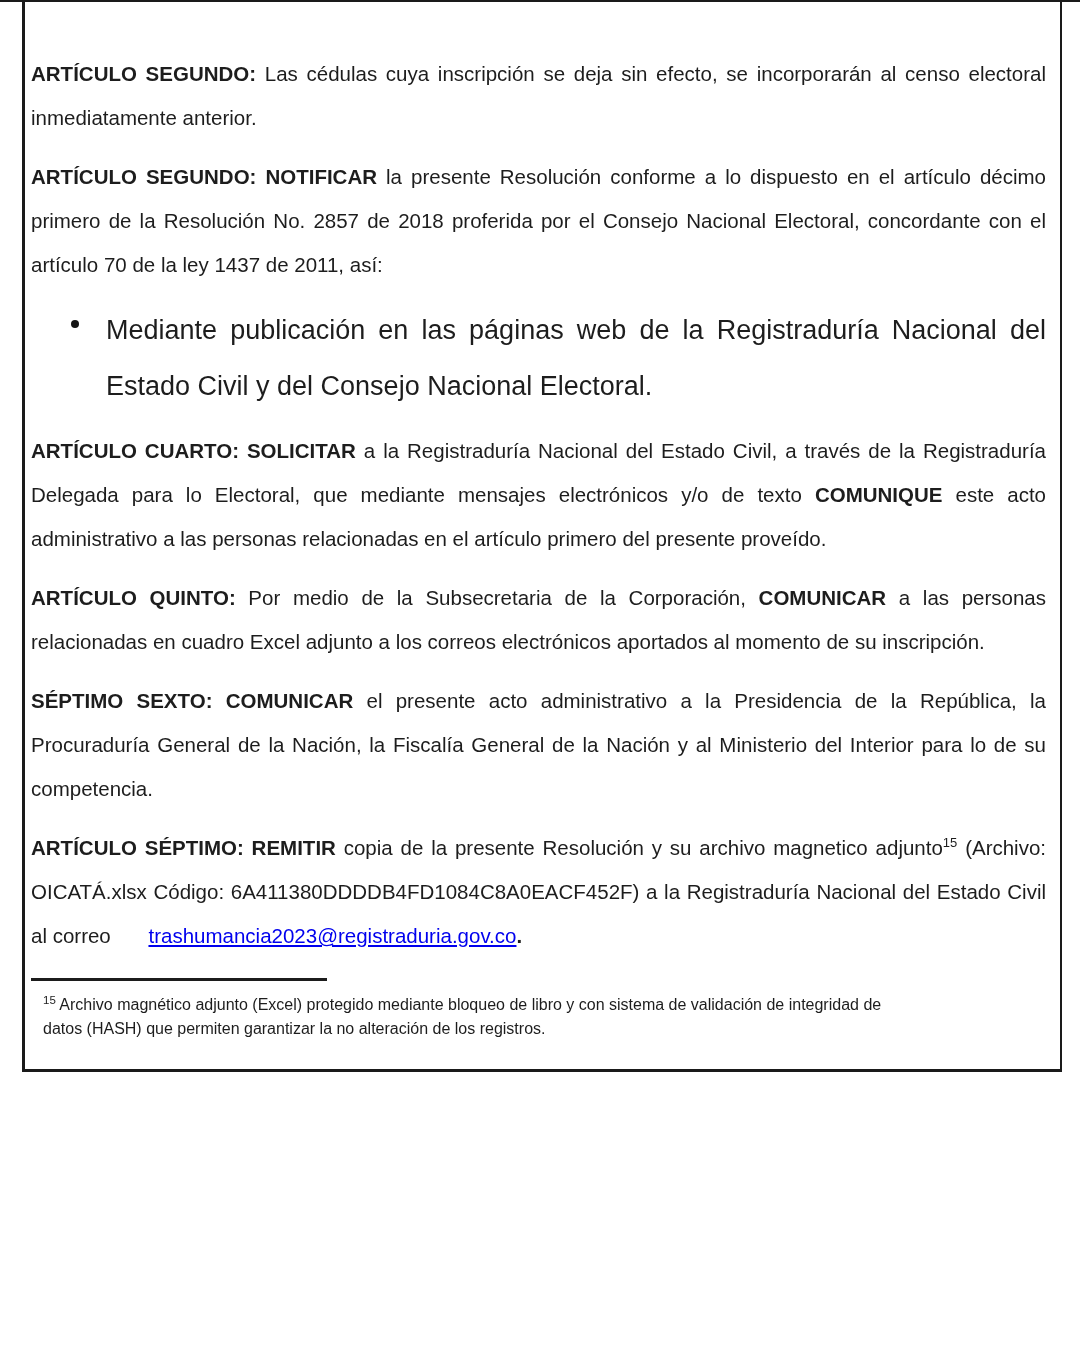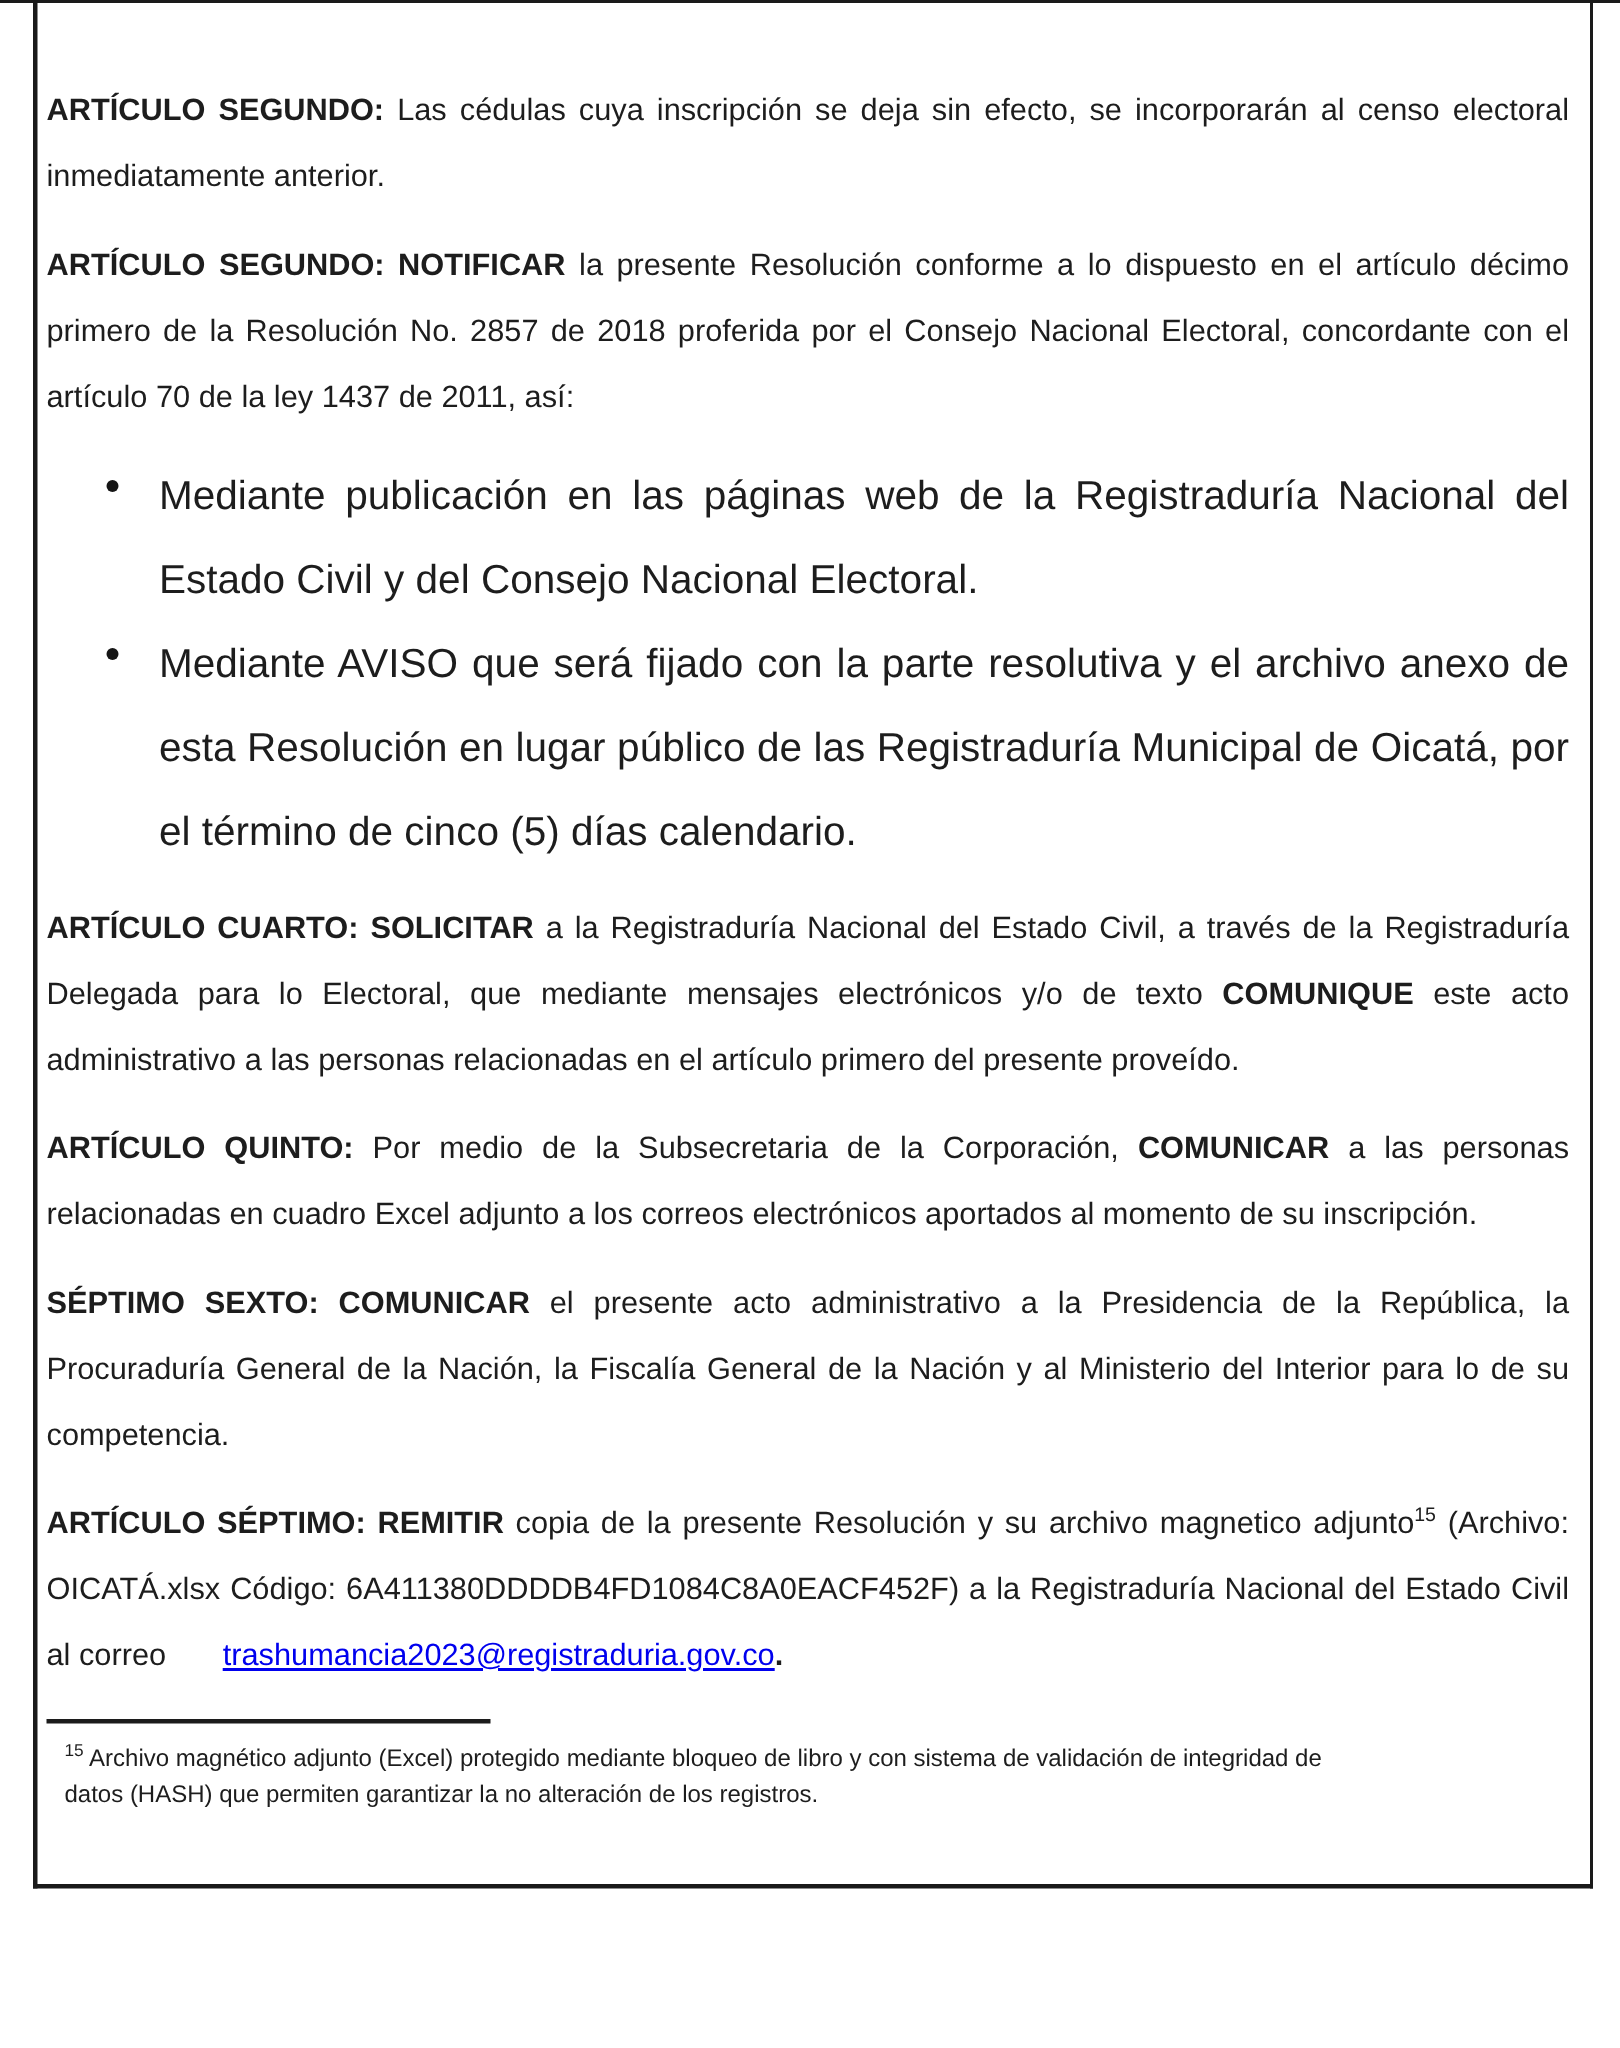--- a/index.html
+++ b/index.html
@@ -10,21 +10,21 @@
     color: #1d1d1d;
     position: relative;
     overflow: hidden;
   }
   .top-edge-line {
     position: absolute; top: 0; left: 0;
     width: 1080px; height: 2px; background: #1a1a1a;
   }
   .page-frame {
     position: absolute; top: 0; left: 22px;
-    width: 1040px; height: 1259px;
+    width: 1040px; height: 1072px;
     box-sizing: border-box;
     border-left: 3px solid #1a1a1a;
     border-right: 2px solid #1a1a1a;
     border-bottom: 3px solid #1a1a1a;
     padding: 52px 14px 0 6px;
   }
   .para {
     margin: 0 0 15px 0;
     font-size: 20.5px;
     line-height: 44px;
@@ -68,21 +68,20 @@
 <body>
 
 <div class="top-edge-line"></div>
 
 <div class="page-frame">
   <div id="doc-content">
       <p class="para"><span class="bold">ARTÍCULO SEGUNDO:</span><span> Las cédulas cuya inscripción se deja sin efecto, se incorporarán al censo electoral inmediatamente anterior.</span></p>
       <p class="para"><span class="bold">ARTÍCULO SEGUNDO: NOTIFICAR</span><span> la presente Resolución conforme a lo dispuesto en el artículo décimo primero de la Resolución No. 2857 de 2018 proferida por el Consejo Nacional Electoral, concordante con el artículo 70 de la ley 1437 de 2011, así:</span></p>
       <div class="bullet-list">
         <div class="bullet-item"><span class="bullet-dot"></span><span><span>Mediante publicación en las páginas web de la Registraduría Nacional del Estado Civil y del Consejo Nacional Electoral.</span></span></div>
-        <div class="bullet-item"><span class="bullet-dot"></span><span><span>Mediante AVISO que será fijado con la parte resolutiva y el archivo anexo de esta Resolución en lugar público de las Registraduría Municipal de Oicatá, por el término de cinco (5) días calendario.</span></span></div>
       </div>
       <p class="para"><span class="bold">ARTÍCULO CUARTO: SOLICITAR</span><span> a la Registraduría Nacional del Estado Civil, a través de la Registraduría Delegada para lo Electoral, que mediante mensajes electrónicos y/o de texto </span><span class="bold">COMUNIQUE</span><span> este acto administrativo a las personas relacionadas en el artículo primero del presente proveído.</span></p>
       <p class="para"><span class="bold">ARTÍCULO QUINTO:</span><span> Por medio de la Subsecretaria de la Corporación, </span><span class="bold">COMUNICAR</span><span> a las personas relacionadas en cuadro Excel adjunto a los correos electrónicos aportados al momento de su inscripción.</span></p>
       <p class="para"><span class="bold">SÉPTIMO SEXTO: COMUNICAR</span><span> el presente acto administrativo a la Presidencia de la República, la Procuraduría General de la Nación, la Fiscalía General de la Nación y al Ministerio del Interior para lo de su competencia.</span></p>
       <p class="para"><span class="bold">ARTÍCULO SÉPTIMO: REMITIR</span><span> copia de la presente Resolución y su archivo magnetico adjunto</span><sup class="ref">15</sup><span> (Archivo: OICATÁ.xlsx Código: 6A411380DDDDB4FD1084C8A0EACF452F) a la Registraduría Nacional del Estado Civil al correo </span><a class="email-link" href="#">trashumancia2023@registraduria.gov.co</a><span class="bold">.</span></p>
     </div>
 
   <hr class="fn-sep">
 
   <p class="footnote"><sup>15</sup> <span>Archivo magnético adjunto (Excel) protegido mediante bloqueo de libro y con sistema de validación de integridad de</span><br><span>datos (HASH) que permiten garantizar la no alteración de los registros.</span></p>

